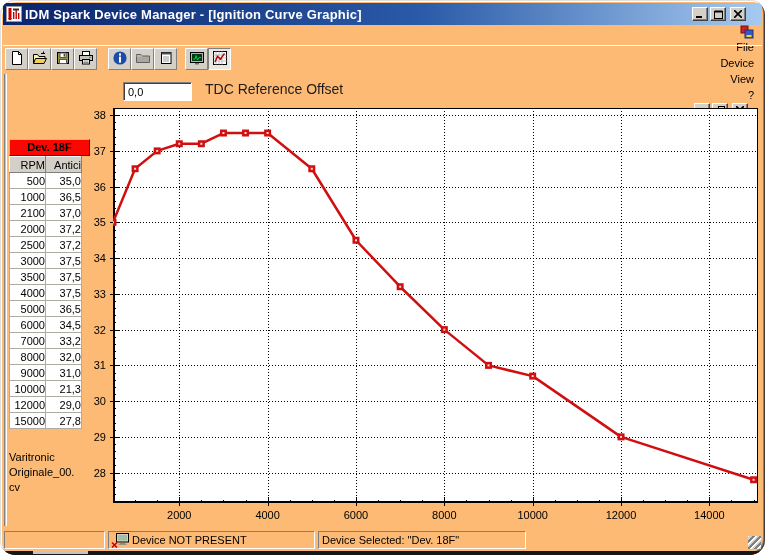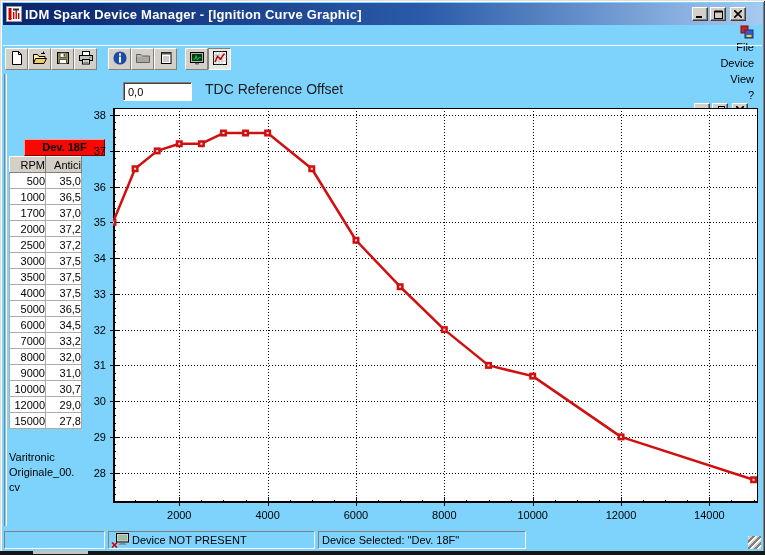--- a/index.html
+++ b/index.html
@@ -1,20 +1,21 @@
 <!DOCTYPE html>
 <html><head>
 <meta charset="utf-8">
 <style>
   * { box-sizing: border-box; }
   body { margin:0; background:#fff; font-family:"Liberation Sans", sans-serif; }
   #window {
-    position:relative; width:765px; height:555px; background:#7dd3fc; overflow:hidden;
+    position:relative; width:765px; height:555px; background:#fdba74; overflow:hidden;
     box-shadow: inset 1px 1px 0 #dfdfdf, inset -1px -1px 0 #404040,
                 inset 2px 2px 0 #fff, inset -2px -2px 0 #808080;
+    border-radius: 15px;
   }
   
   .titlebar { position:absolute; left:3px; top:3px; right:3px; height:22px;
     display:flex; align-items:center; padding:0 2px; }
   .app-icon { width:16px; height:16px; margin:0 3px 0 1px; flex:0 0 auto; }
   .title { color:#fff; font-size:13px; font-weight:bold; white-space:nowrap; letter-spacing:0.2px; }
   .winbtns { margin-left:auto; margin-right:14px; display:flex; gap:2px; }
   .wbtn { width:16px; height:14px; background:#D4D0C8; border:1px solid;
     border-color:#fff #404040 #404040 #fff; box-shadow:inset -1px -1px 0 #808080;
     display:flex; align-items:center; justify-content:center; padding:0; cursor:default; }
@@ -210,39 +211,39 @@
             <path d="M4.8 5.8l1.4 1.4M6.2 5.8L4.8 7.2M7.8 8.3l1.4 1.4M9.2 8.3L7.8 9.7" stroke="#800000"></path>
           </svg></span>
     </button>
   </div>
 
   <div class="left-groove"></div>
 
   <input class="tdc-input" type="text" value="0,0" style="">
   <span class="tdc-label">TDC Reference Offset</span>
 
-  <div class="dev-header" style="background: rgb(248, 8, 0); margin-left: 15px;">Dev. 18F</div>
+  <div class="dev-header" style="background: rgb(248, 8, 0);">Dev. 18F</div>
   <table class="rpm-table">
     <thead>
       <tr>
         <th>RPM</th>
         <th>Antici</th>
       </tr>
     </thead>
     <tbody>
         <tr>
           <td>500</td>
           <td>35,0</td>
         </tr>
         <tr>
           <td>1000</td>
           <td>36,5</td>
         </tr>
         <tr>
-          <td>1700</td>
+          <td>2100</td>
           <td>37,0</td>
         </tr>
         <tr>
           <td>2000</td>
           <td>37,2</td>
         </tr>
         <tr>
           <td>2500</td>
           <td>37,2</td>
         </tr>
@@ -273,21 +274,21 @@
         <tr>
           <td>8000</td>
           <td>32,0</td>
         </tr>
         <tr>
           <td>9000</td>
           <td>31,0</td>
         </tr>
         <tr>
           <td>10000</td>
-          <td>30,7</td>
+          <td>21,3</td>
         </tr>
         <tr>
           <td>12000</td>
           <td>29,0</td>
         </tr>
         <tr>
           <td>15000</td>
           <td>27,8</td>
         </tr>
       </tbody>

